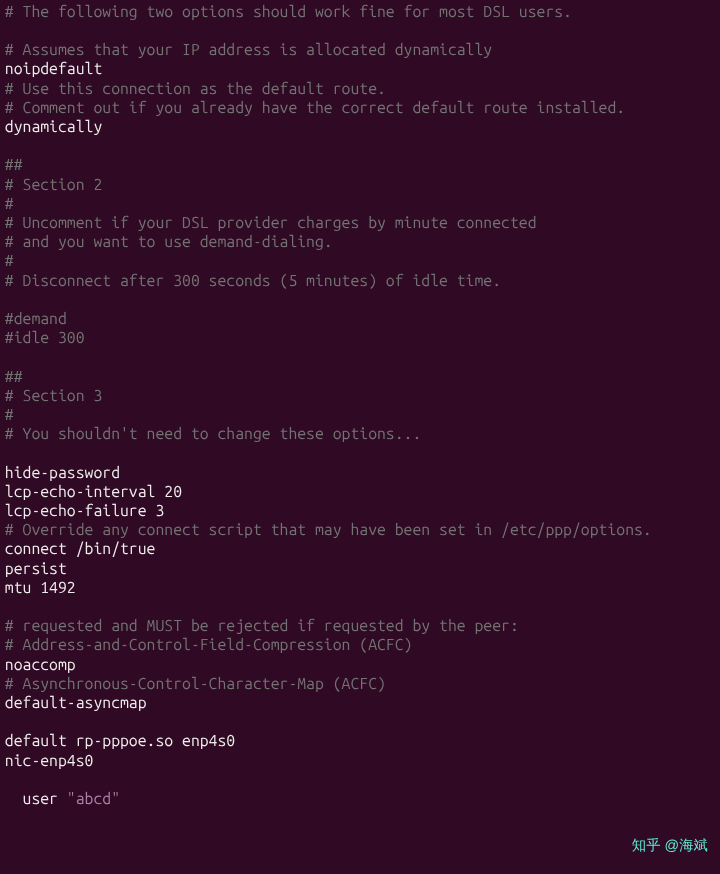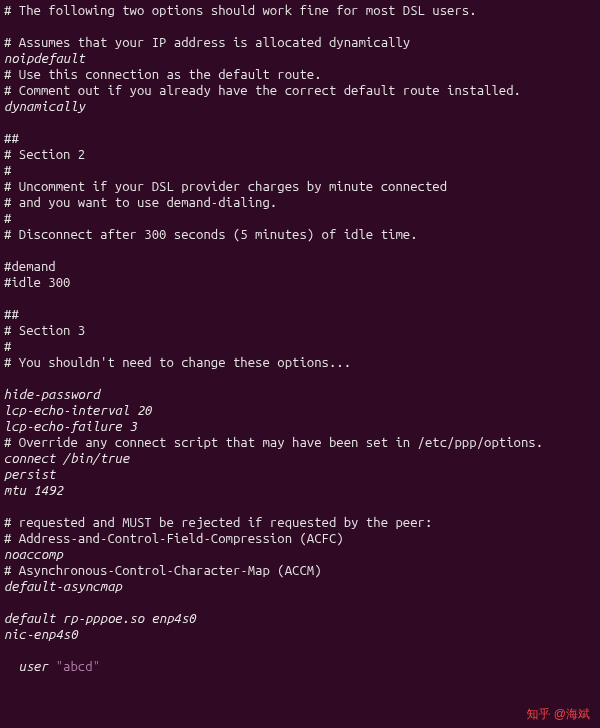--- a/index.html
+++ b/index.html
@@ -9,28 +9,28 @@
     font-size: 13.2px;
     line-height: 16px;
     color: #eeeeec;
     width: 600px;
     height: 728px;
     overflow: hidden;
     padding: 2px 4px;
     position: relative;
   }
   .line { white-space: pre; }
-  .comment { color: #e5e5e5; }   
-  .text    { color: #eeeeec; font-style: italic; }   
+  .comment { color: #737373; }   
+  .text    { color: #eeeeec; }   
   .string  { color: #ad7fa8; }   
   .watermark {
     position: absolute;
-    bottom: 6px;
+    bottom: 16px;
     right: 10px;
-    color: #ef4444;
+    color: #5eead4;
     font-family: sans-serif;
     font-size: 12px;
     pointer-events: none;
   }
 </style>
 </head>
 <body>
 
 <div id="editor">
     <div class="line comment"># The following two options should work fine for most DSL users.</div>
@@ -61,21 +61,21 @@
     <div class="line text">lcp-echo-interval 20</div>
     <div class="line text">lcp-echo-failure 3</div>
     <div class="line comment"># Override any connect script that may have been set in /etc/ppp/options.</div>
     <div class="line text">connect /bin/true</div>
     <div class="line text">persist</div>
     <div class="line text">mtu 1492</div>
     <div class="line text">&nbsp;</div>
     <div class="line comment"># requested and MUST be rejected if requested by the peer:</div>
     <div class="line comment"># Address-and-Control-Field-Compression (ACFC)</div>
     <div class="line text">noaccomp</div>
-    <div class="line comment"># Asynchronous-Control-Character-Map (ACCM)</div>
+    <div class="line comment"># Asynchronous-Control-Character-Map (ACFC)</div>
     <div class="line text">default-asyncmap</div>
     <div class="line text">&nbsp;</div>
     <div class="line text">default rp-pppoe.so enp4s0</div>
     <div class="line text">nic-enp4s0</div>
   </div>
 
 <div class="line">
   <span class="text">user </span><span class="string">"abcd"</span>
 </div>
 

